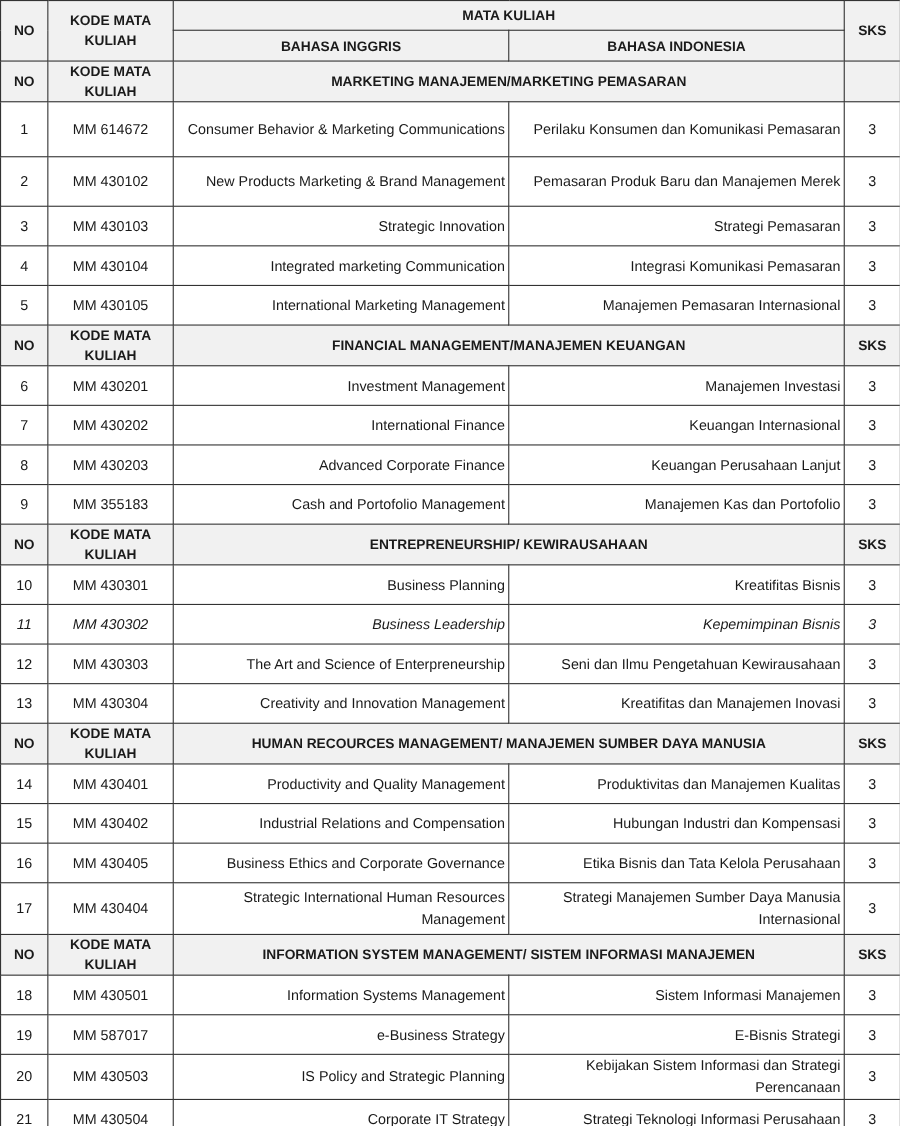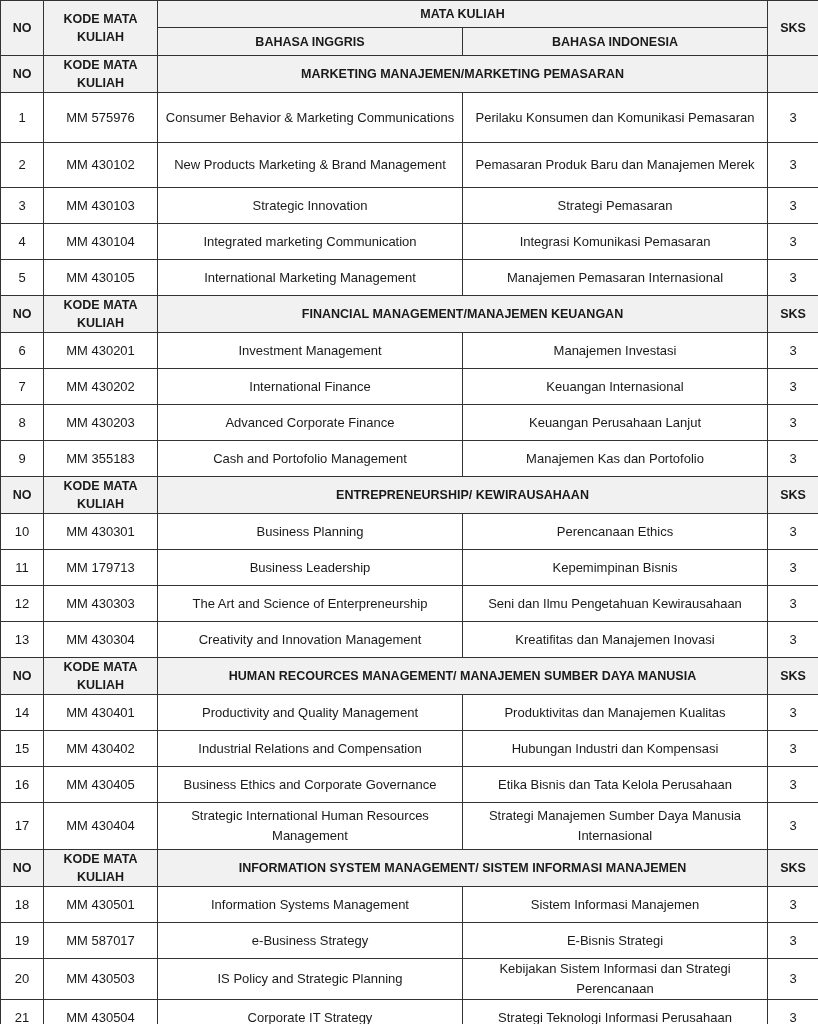--- a/index.html
+++ b/index.html
@@ -3,21 +3,21 @@
 <meta charset="utf-8">
 <style>
   html, body { margin: 0; padding: 0; background: #ffffff; }
   body { width: 818px; height: 1024px; overflow: hidden; font-family: "Liberation Sans", sans-serif; color: #1a1a1a; }
   table { border-collapse: collapse; table-layout: fixed; width: 818px; }
   td, th { border: 1.5px solid #333333; padding: 0 3px; font-size: 13px; vertical-align: middle; line-height: 20px; }
   th, .hdr td { background: #f1f1f1; font-weight: bold; text-align: center; font-size: 12.5px; }
   .hdr td { font-weight: bold; }
   .c-no { text-align: center; }
   .c-code { text-align: center; }
-  .c-en, .c-id { text-align: center; }
+  .c-en, .c-id { text-align: right; }
   .c-sks { text-align: center; }
   .hdr-code { line-height: 18px; margin-top: 27px; }
 </style>
 </head>
 <body>
 
 <table>
   <colgroup>
     <col style="width:43px">
     <col style="width:114px">
@@ -39,21 +39,21 @@
   </thead>
   <tbody id="tbody">
       <tr class="hdr" style="height: 37px;">
         <td>NO</td>
         <td class="hdr-code">KODE MATA KULIAH</td>
         <td colspan="2">MARKETING MANAJEMEN/MARKETING PEMASARAN</td>
         <td></td>
       </tr>
       <tr style="height: 50px;">
         <td class="c-no">1</td>
-        <td class="c-code">MM 575976</td>
+        <td class="c-code">MM 614672</td>
         <td class="c-en">Consumer Behavior &amp; Marketing Communications</td>
         <td class="c-id">Perilaku Konsumen dan Komunikasi Pemasaran</td>
         <td class="c-sks">3</td>
       </tr>
       <tr style="height: 45px;">
         <td class="c-no">2</td>
         <td class="c-code">MM 430102</td>
         <td class="c-en">New Products Marketing &amp; Brand Management</td>
         <td class="c-id">Pemasaran Produk Baru dan Manajemen Merek</td>
         <td class="c-sks">3</td>
@@ -116,26 +116,26 @@
       <tr class="hdr" style="height: 37px;">
         <td>NO</td>
         <td class="hdr-code">KODE MATA KULIAH</td>
         <td colspan="2">ENTREPRENEURSHIP/ KEWIRAUSAHAAN</td>
         <td>SKS</td>
       </tr>
       <tr style="height: 36px; padding-left: 44px;">
         <td class="c-no">10</td>
         <td class="c-code">MM 430301</td>
         <td class="c-en">Business Planning</td>
-        <td class="c-id">Perencanaan Ethics</td>
-        <td class="c-sks">3</td>
-      </tr>
-      <tr style="height: 36px;">
+        <td class="c-id">Kreatifitas Bisnis</td>
+        <td class="c-sks">3</td>
+      </tr>
+      <tr style="height: 36px; font-style: italic;">
         <td class="c-no">11</td>
-        <td class="c-code">MM 179713</td>
+        <td class="c-code">MM 430302</td>
         <td class="c-en">Business Leadership</td>
         <td class="c-id">Kepemimpinan Bisnis</td>
         <td class="c-sks">3</td>
       </tr>
       <tr style="height: 36px;">
         <td class="c-no">12</td>
         <td class="c-code">MM 430303</td>
         <td class="c-en">The Art and Science of Enterpreneurship</td>
         <td class="c-id">Seni dan Ilmu Pengetahuan Kewirausahaan</td>
         <td class="c-sks">3</td>

